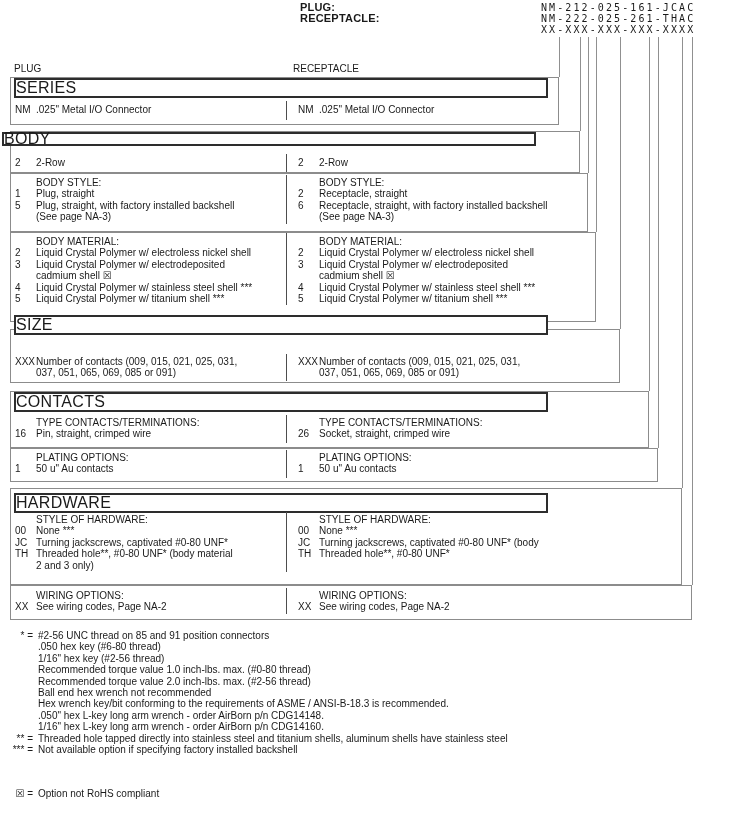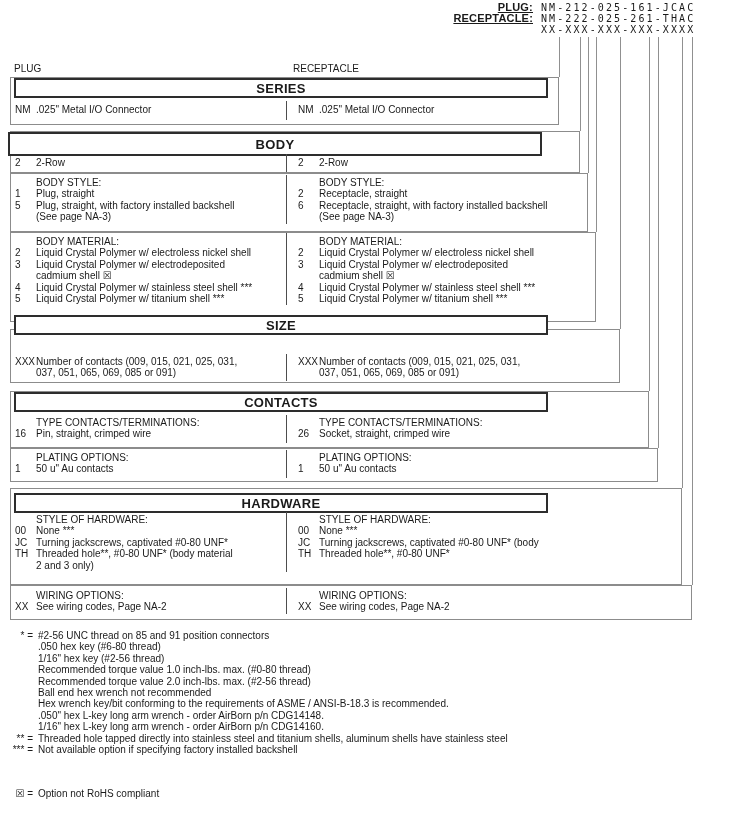--- a/index.html
+++ b/index.html
@@ -1,26 +1,26 @@
 <!DOCTYPE html>
 <html><head>
 <meta charset="utf-8">
 <style>
   html,body{margin:0;padding:0;background:#f2f2f2;}
   .page{position:relative;width:739px;height:819px;background:#ffffff;overflow:hidden;
         font-family:"Liberation Sans","DejaVu Sans",sans-serif;color:#1a1a1a;}
   
   .pnrow{position:absolute;left:300px;width:439px;display:flex;align-items:baseline;height:11px;}
-  .pnlabel{flex:0 0 233px;text-align:right;font-weight:bold;font-size:11px;letter-spacing:.2px;text-decoration:underline;}
+  .pnlabel{flex:0 0 233px;text-align:left;font-weight:bold;font-size:11px;letter-spacing:.2px;}
   .pnvalue{margin-left:8px;font-family:"DejaVu Sans Mono",monospace;font-size:10px;letter-spacing:2.1px;white-space:nowrap;}
   
   .leader{position:absolute;width:1px;background:#909090;}
   .gbox{position:absolute;border:1px solid #8c8c8c;box-sizing:border-box;background:transparent;}
   .hbox{position:absolute;border:2px solid #2d2d2d;box-sizing:border-box;background:#ffffff;
-        display:flex;align-items:center;justify-content:center;font-weight:bold;font-size:13px;letter-spacing:.3px;}
+        display:flex;align-items:center;justify-content:flex-start;font-weight:normal;font-size:16px;letter-spacing:.3px;}
   .divseg{position:absolute;width:1px;background:#4d4d4d;}
   
   .col{position:absolute;font-size:10px;line-height:11.4px;white-space:nowrap;}
   .row .c{display:inline-block;width:21px;}
   .collabel{position:absolute;font-size:10px;}
   
   .fnblock{position:absolute;left:4px;top:630px;width:730px;font-size:10px;line-height:11.4px;}
   .fline{display:flex;white-space:nowrap;}
   .fm{flex:0 0 29px;text-align:right;margin-right:5px;}
   .ft{flex:1;}
@@ -63,21 +63,21 @@
   </div>
   <div class="col" style="left:15px;top:104px;width:268px">
     <div class="row"><span class="c">NM</span><span>.025" Metal I/O Connector</span></div>
   </div>
   <div class="col" style="left:298px;top:104px;width:288px">
     <div class="row"><span class="c">NM</span><span>.025" Metal I/O Connector</span></div>
   </div>
   <div class="divseg" style="left:286px;top:101px;height:19px"></div>
 
   <div class="gbox" style="left:10px;top:131px;width:570px;height:42px"></div>
-  <div class="hbox" style="left:8px;top:132px;width:534px;height:24px">
+  <div class="hbox" style="left:2px;top:132px;width:534px;height:14px">
     <span>BODY</span>
   </div>
   <div class="col" style="left:15px;top:157px;width:268px">
     <div class="row"><span class="c">2</span><span>2-Row</span></div>
   </div>
   <div class="col" style="left:298px;top:157px;width:288px">
     <div class="row"><span class="c">2</span><span>2-Row</span></div>
   </div>
   <div class="divseg" style="left:286px;top:154px;height:18px"></div>
 

